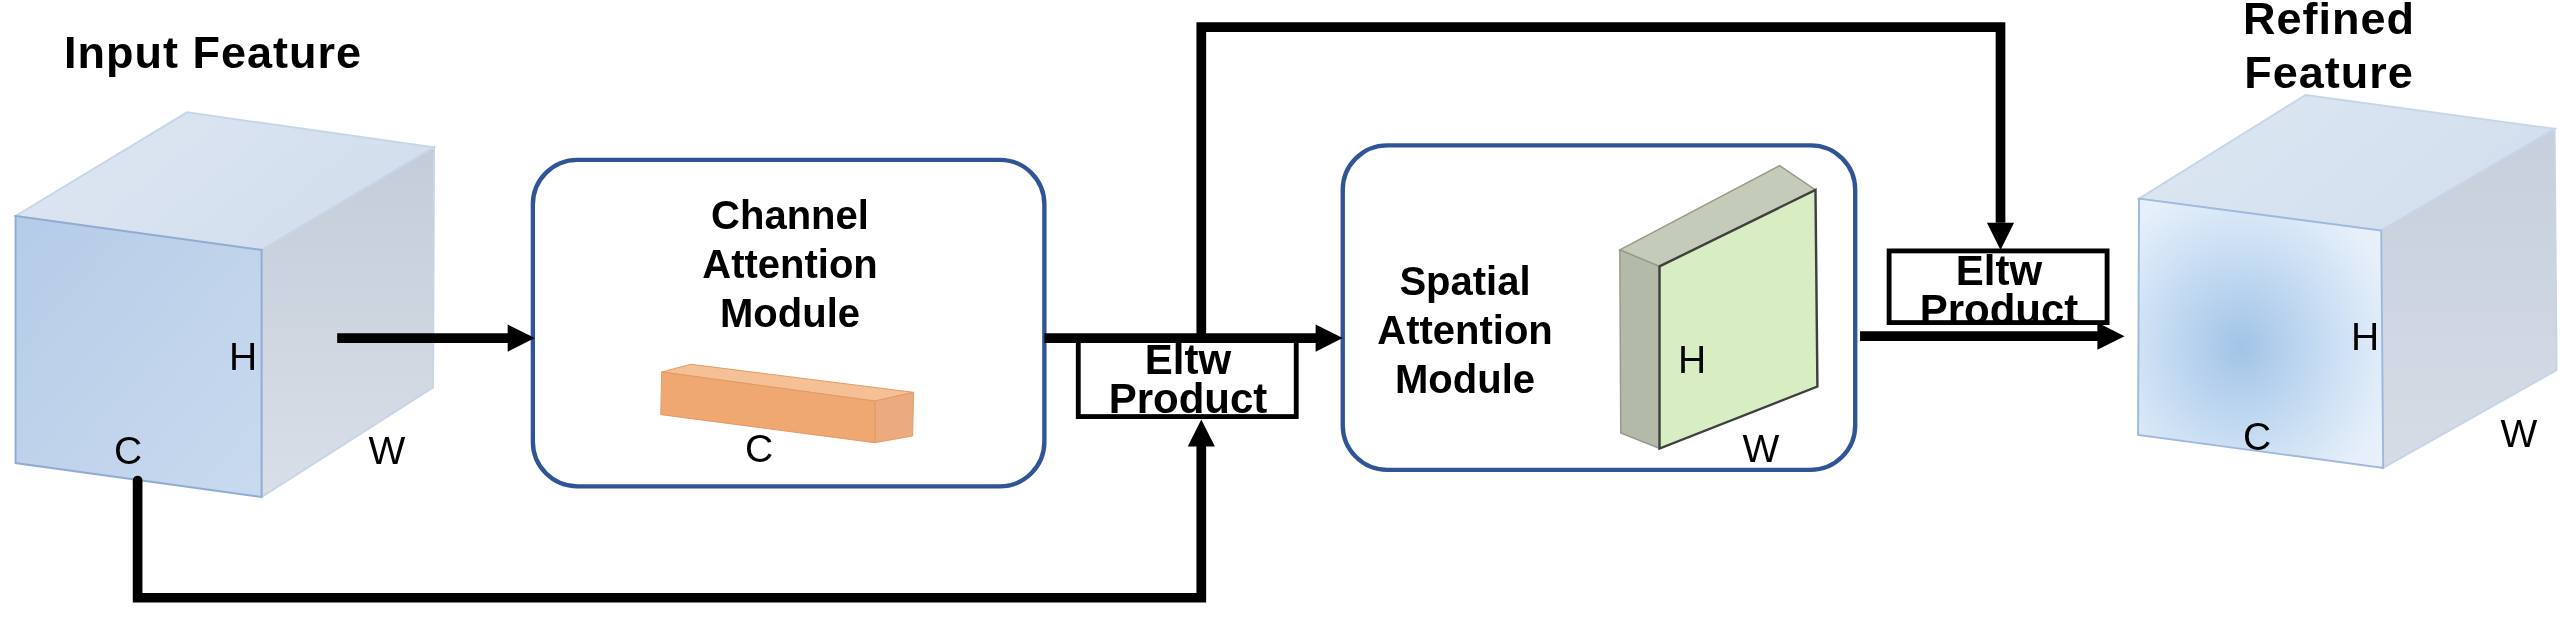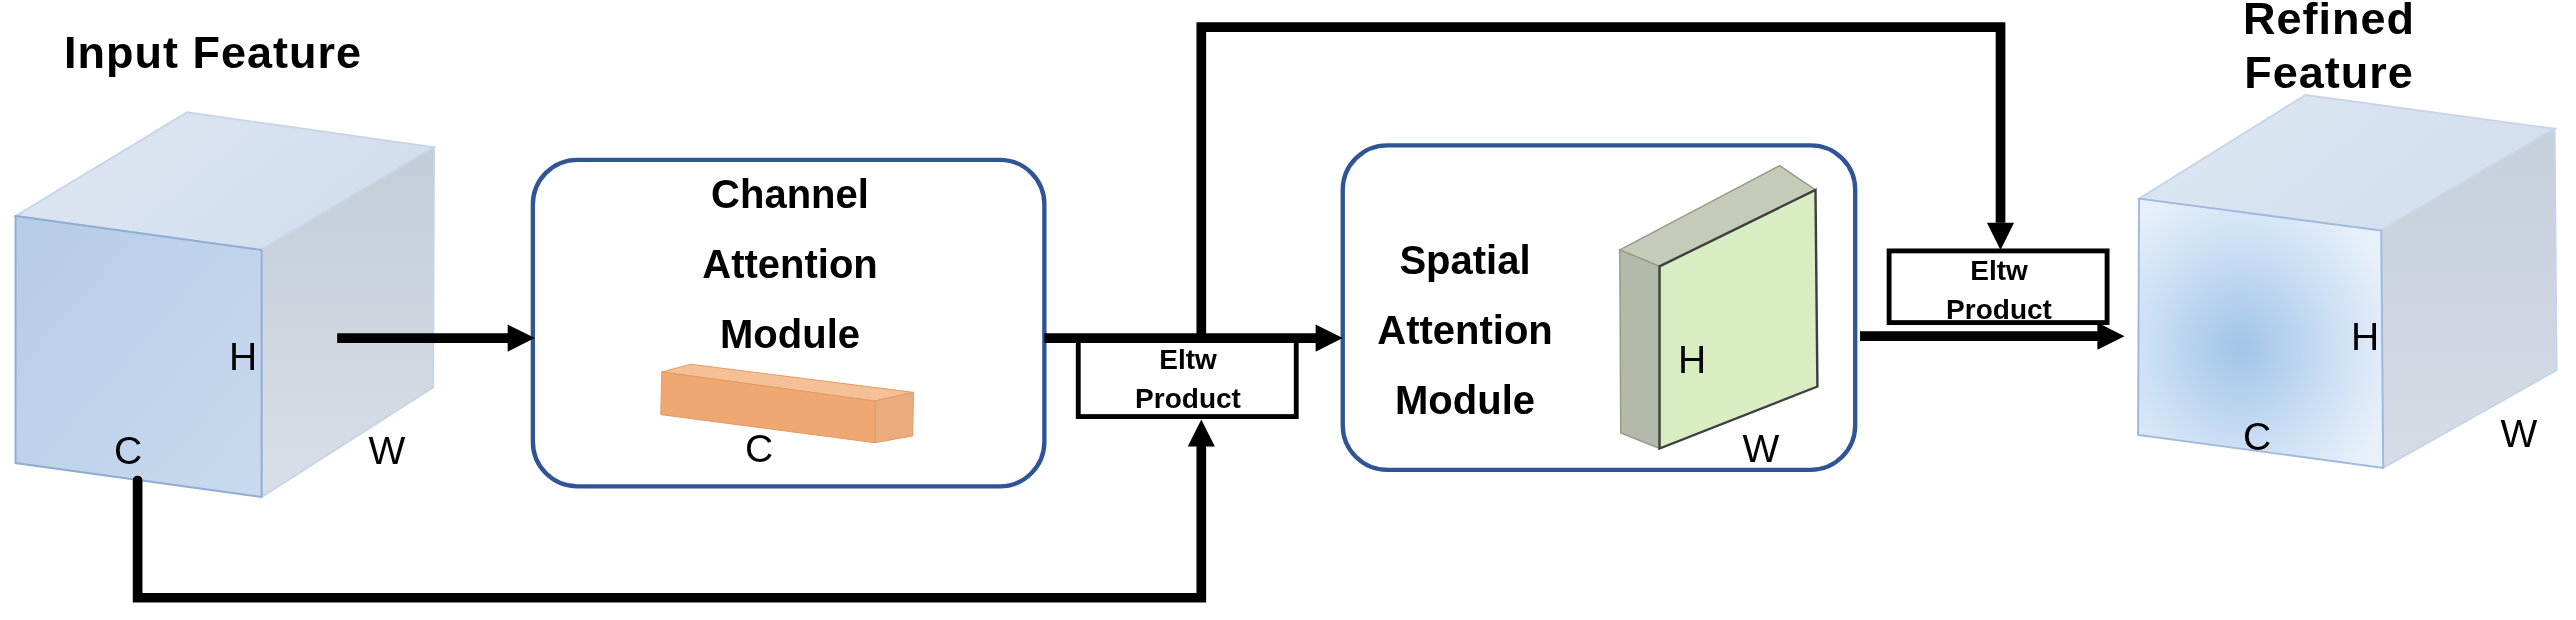--- a/index.html
+++ b/index.html
@@ -7,22 +7,22 @@
     position:relative;
     width:2576px;height:620px;
     background:#ffffff;
     font-family:"Liberation Sans","DejaVu Sans",sans-serif;
     color:#000;
     overflow:hidden;
   }
   #shapes{position:absolute;left:0;top:0;width:2576px;height:620px;}
   .txt{position:absolute;transform:translate(-50%,-50%);white-space:pre-line;text-align:center;line-height:1.2;}
   .feature-title{font-size:45px;font-weight:bold;letter-spacing:1px;}
-  .module-title{font-size:40px;font-weight:bold;line-height:70px;}
-  .eltw-label{font-size:28px;font-weight:bold;line-height:39px;}
+  .module-title{font-size:40px;font-weight:bold;line-height:49px;}
+  .eltw-label{font-size:42px;font-weight:bold;line-height:39px;}
   .dim-label{font-size:39px;font-weight:normal;}
 </style>
 </head>
 <body>
 
 <div id="canvas">
 
   <svg id="shapes" viewBox="0 0 2659 640">
     <defs>
       <linearGradient id="g-in-front" x1="0" y1="0" x2="1" y2="1">

